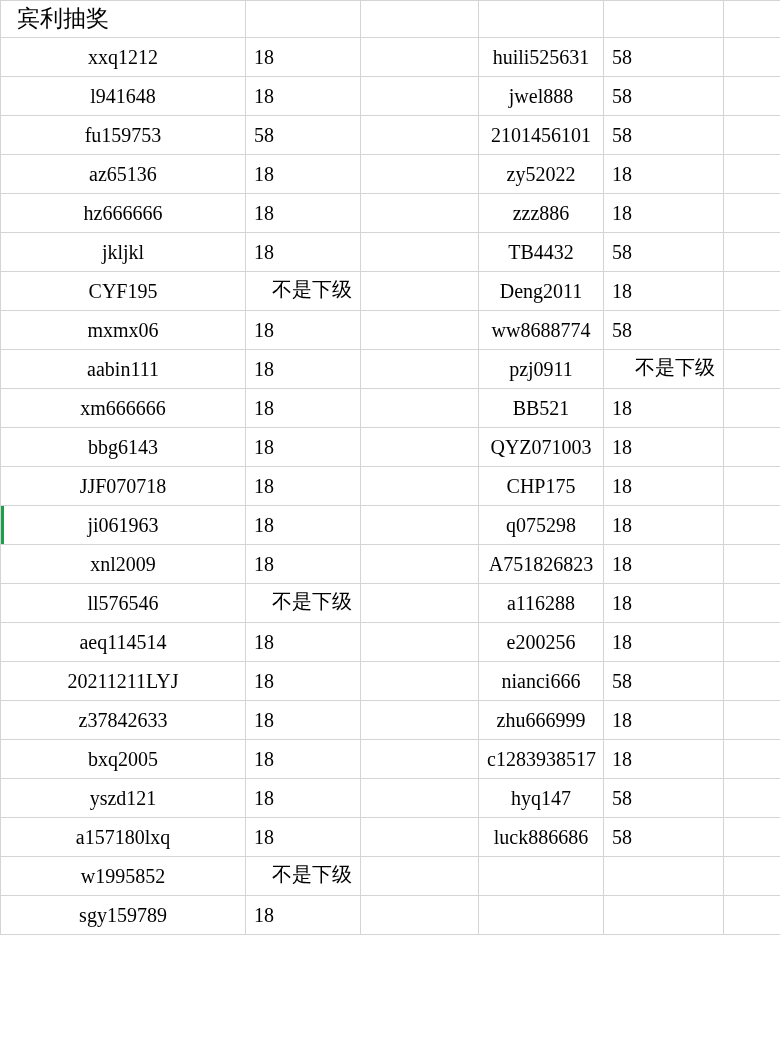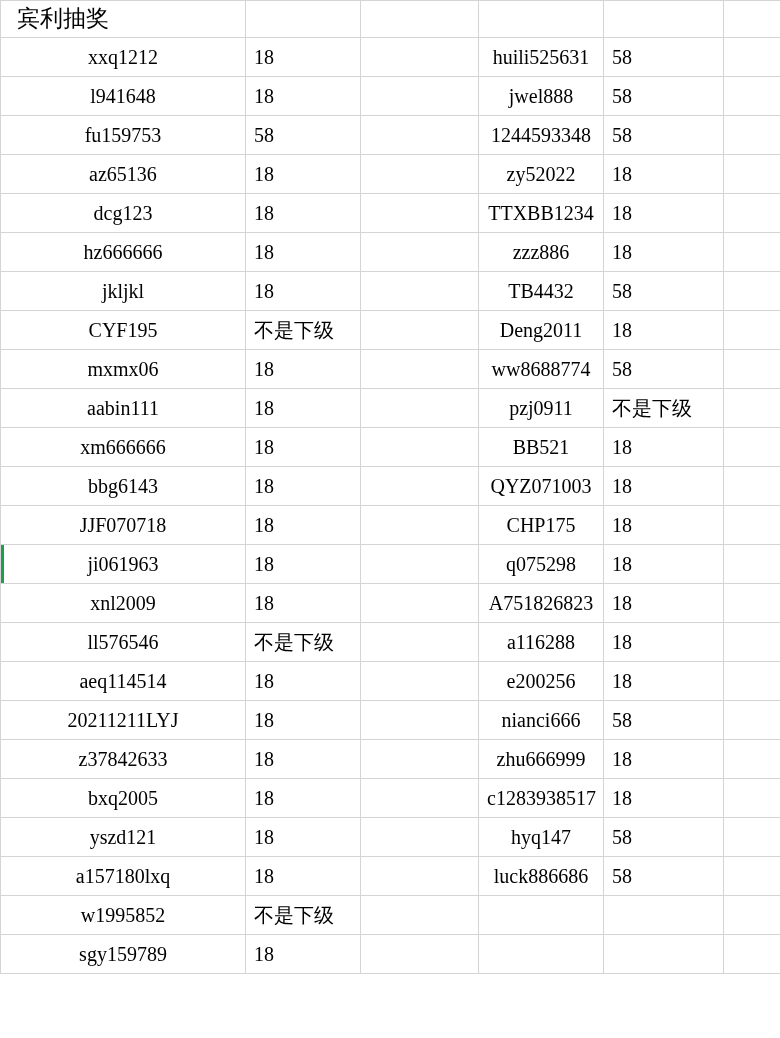--- a/index.html
+++ b/index.html
@@ -38,21 +38,21 @@
   
   col.c-name  { width: 245px; }
   col.c-val   { width: 115px; }
   col.c-gap   { width: 118px; }
   col.c-name2 { width: 125px; }
   col.c-val2  { width: 120px; }
   col.c-tail  { width: 57px; }
 
   td.name   { text-align: center; }
   td.val    { text-align: left; padding-right: 14px; }
-  td.valtxt { text-align: left; padding-right: 4px; font-size: 20px; }
+  td.valtxt { text-align: right; padding-right: 4px; font-size: 20px; font-family: Liberation Mono, monospace; }
   td.blank  { background: #ffffff; }
 
   
   tr.title-row td.title-cell {
     font-size: 23px;
     text-align: left;
     border-right: 1px solid #d4d4d4;
   }
   tr.title-row td {
     height: 36px;
@@ -109,37 +109,29 @@
           <td class="val">18</td>
           <td class="blank"></td>
           <td class="name">jwel888</td>
           <td class="val">58</td>
           <td class="blank"></td>
         </tr>
         <tr>
           <td class="name">fu159753</td>
           <td class="val">58</td>
           <td class="blank"></td>
-          <td class="name"> 1244593348</td>
+          <td class="name"> 2101456101</td>
           <td class="val">58</td>
           <td class="blank"></td>
         </tr>
         <tr>
           <td class="name">az65136</td>
           <td class="val">18</td>
           <td class="blank"></td>
           <td class="name">zy52022</td>
-          <td class="val">18</td>
-          <td class="blank"></td>
-        </tr>
-        <tr>
-          <td class="name">dcg123</td>
-          <td class="val">18</td>
-          <td class="blank"></td>
-          <td class="name">TTXBB1234</td>
           <td class="val">18</td>
           <td class="blank"></td>
         </tr>
         <tr>
           <td class="name">hz666666</td>
           <td class="val">18</td>
           <td class="blank"></td>
           <td class="name">zzz886</td>
           <td class="val">18</td>
           <td class="blank"></td>

